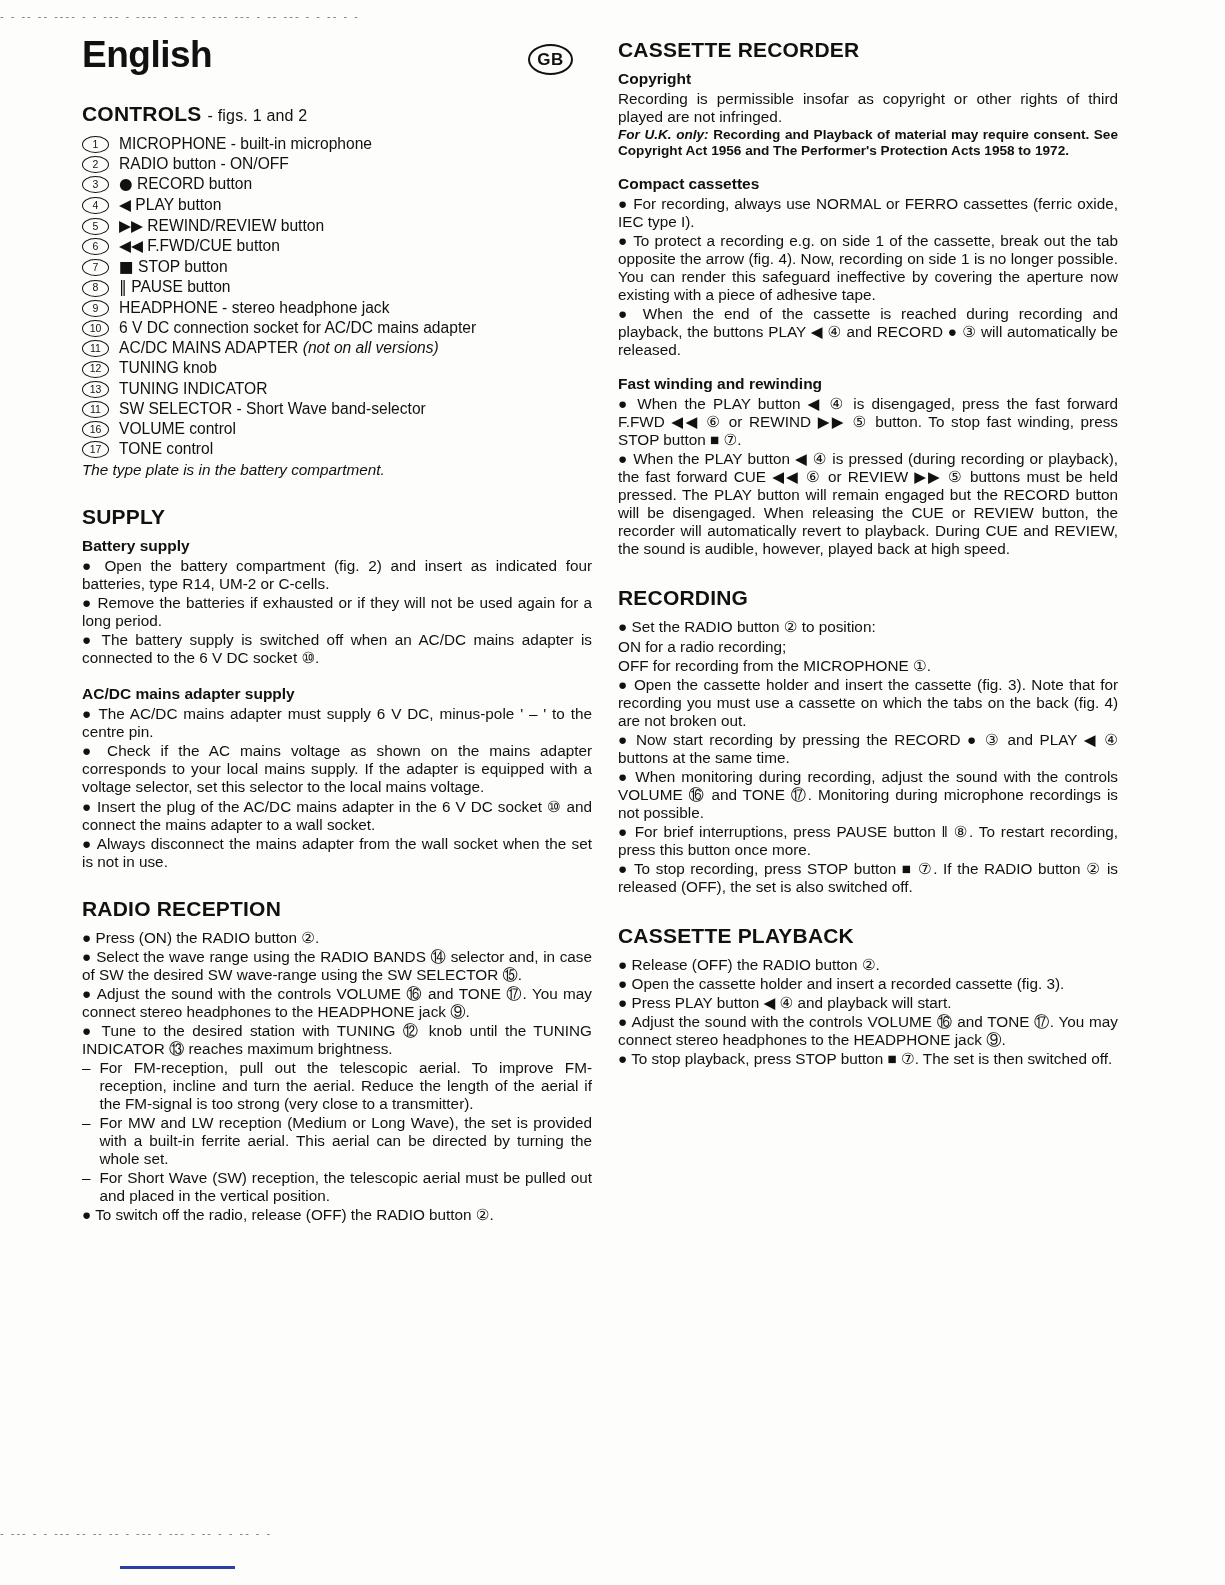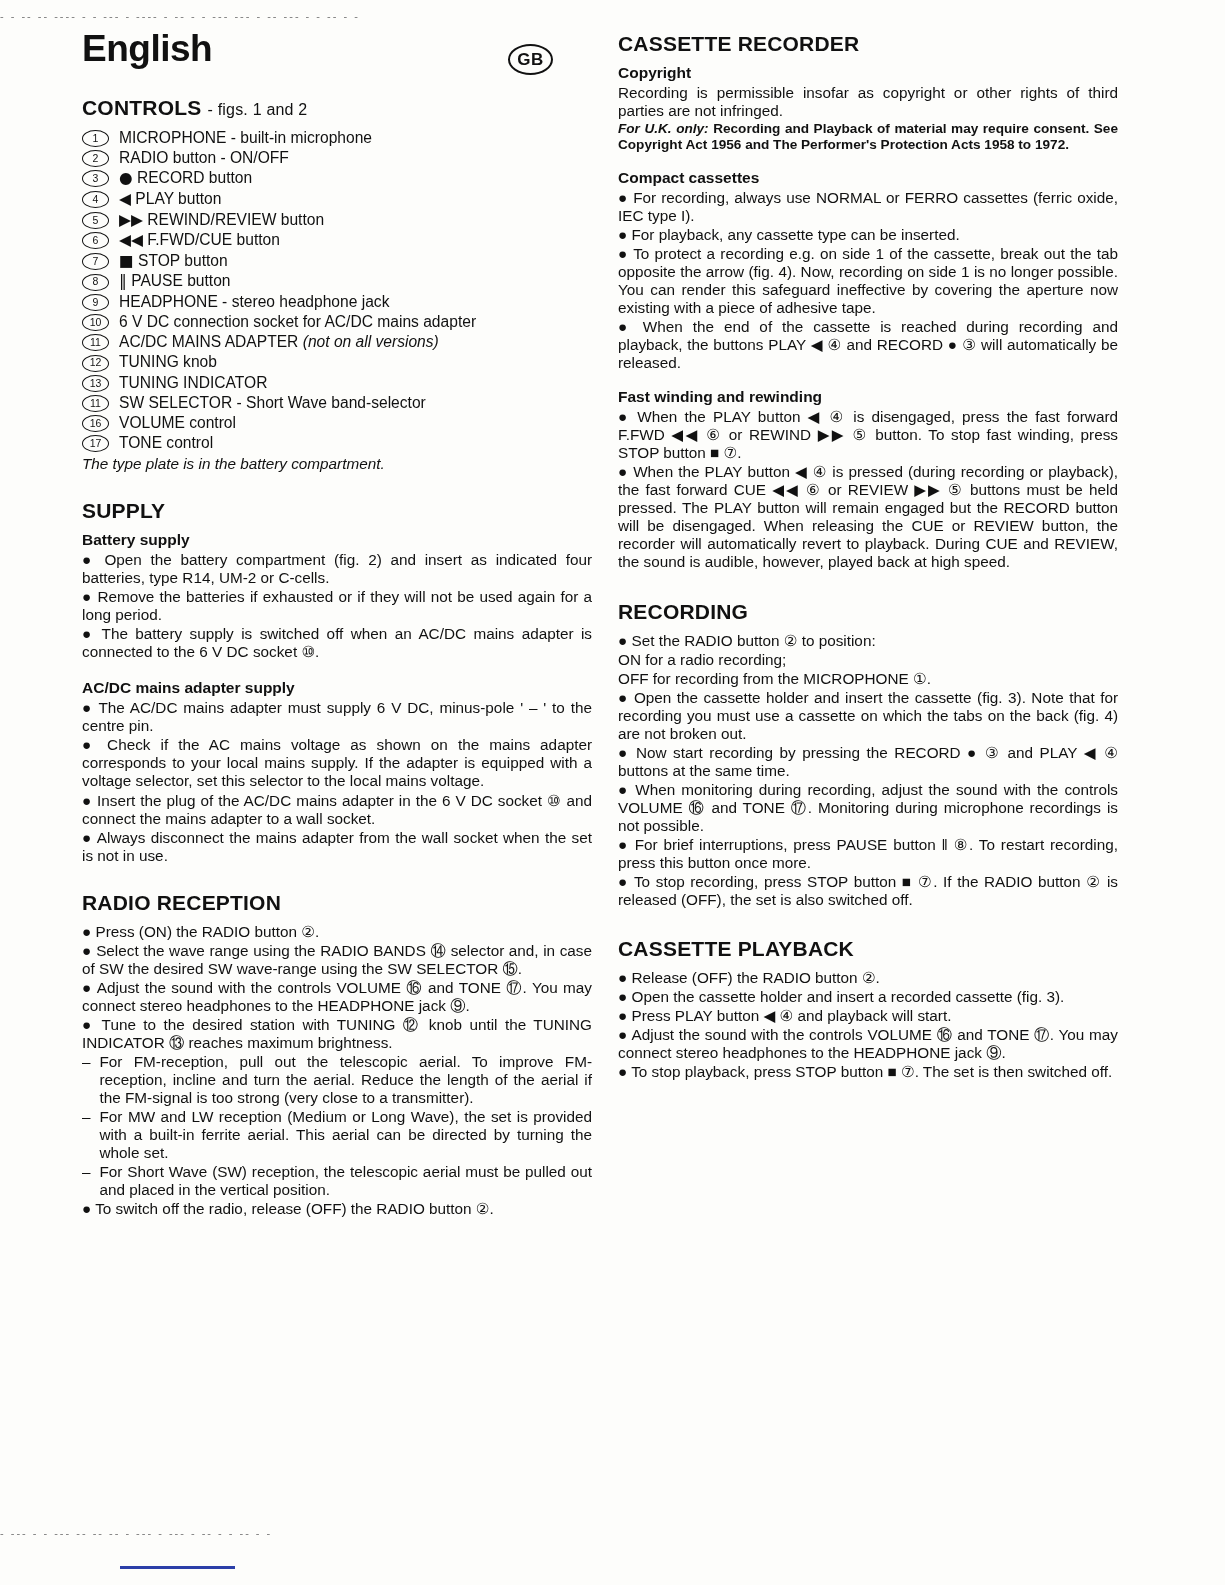--- a/index.html
+++ b/index.html
@@ -31,39 +31,39 @@
   .scan-line {
     position: absolute;
     bottom: 16px;
     left: 120px;
     width: 115px;
     height: 3px;
     background: #2b3fa8;
   }
   .cols {
     position: absolute;
-    top: 28px;
+    top: 34px;
     left: 82px;
     width: 1065px;
     display: flex;
     gap: 26px;
   }
   .col-left { width: 510px; }
   .col-right { width: 500px; }
 
   h1.lang {
     font-size: 37px;
     font-weight: bold;
     margin: 0 0 26px 0;
     letter-spacing: -0.5px;
   }
   .gb-badge {
     position: absolute;
     top: 44px;
-    left: 508px;
+    left: 528px;
     width: 41px;
     height: 27px;
     border: 2px solid #111;
     border-radius: 50%;
     font-size: 17px;
     font-weight: bold;
     display: flex;
     align-items: center;
     justify-content: center;
     letter-spacing: 0.5px;
@@ -257,30 +257,29 @@
         </div>
       </div>
 
     </div>
 
     <div class="col-right">
 
       <h2 class="main">CASSETTE RECORDER</h2>
 
       <h3>Copyright</h3>
-      <p>Recording is permissible insofar as copyright or other rights of third parties are not infringed.</p>
+      <p>Recording is permissible insofar as copyright or other rights of third played are not infringed.</p>
       <p class="small">
         <span class="bolditalic">For U.K. only:</span>
         <span class="bold">Recording and Playback of material may require consent. See Copyright Act 1956 and The Performer's Protection Acts 1958 to 1972.</span>
       </p>
 
       <h3 style="margin-top:16px">Compact cassettes</h3>
       <div class="bullets">
         <p>● For recording, always use NORMAL or FERRO cassettes (ferric oxide, IEC type I).</p>
-        <p>● For playback, any cassette type can be inserted.</p>
         <p>● To protect a recording e.g. on side 1 of the cassette, break out the tab opposite the arrow (fig. 4). Now, recording on side 1 is no longer possible. You can render this safeguard ineffective by covering the aperture now existing with a piece of adhesive tape.</p>
         <p>● When the end of the cassette is reached during recording and playback, the buttons PLAY ◀ ④ and RECORD ● ③ will automatically be released.</p>
       </div>
 
       <h3 style="margin-top:16px">Fast winding and rewinding</h3>
       <div class="bullets">
         <p>● When the PLAY button ◀ ④ is disengaged, press the fast forward F.FWD ◀◀ ⑥ or REWIND ▶▶ ⑤ button. To stop fast winding, press STOP button ■ ⑦.</p>
         <p>● When the PLAY button ◀ ④ is pressed (during recording or playback), the fast forward CUE ◀◀ ⑥ or REVIEW ▶▶ ⑤ buttons must be held pressed. The PLAY button will remain engaged but the RECORD button will be disengaged. When releasing the CUE or REVIEW button, the recorder will automatically revert to playback. During CUE and REVIEW, the sound is audible, however, played back at high speed.</p>
       </div>
 

